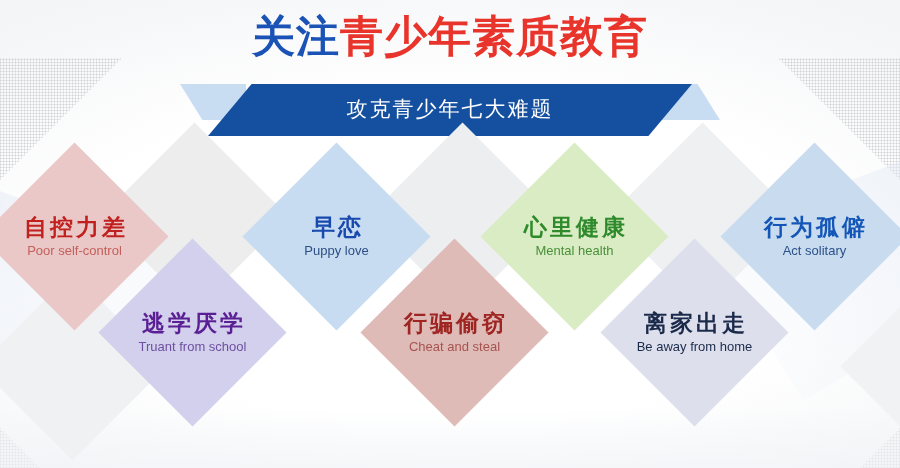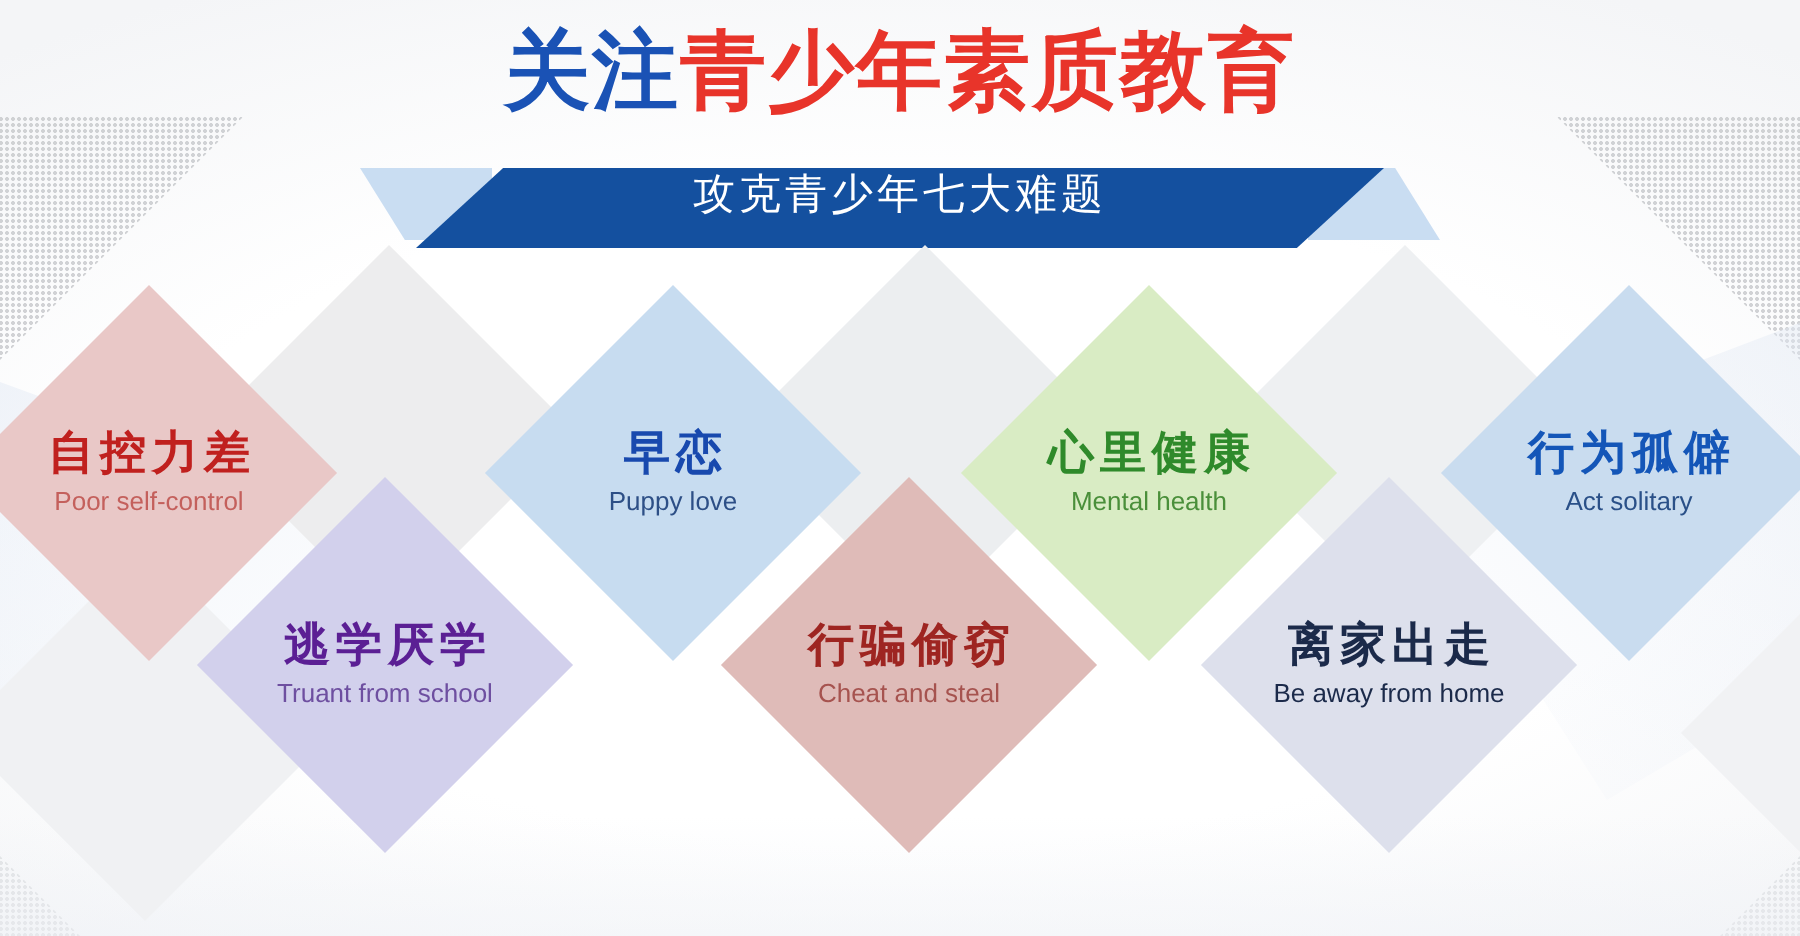--- a/index.html
+++ b/index.html
@@ -135,25 +135,25 @@
   .banner .wing-right {
     right: 180px;
     width: 66px;
     clip-path: polygon(0 0, 66% 0, 100% 100%, 0 100%);
   }
   .banner .bar {
     position: absolute;
     top: 0;
     left: 208px;
     width: 484px;
-    height: 40px;
+    height: 52px;
     background: #14509f;
     clip-path: polygon(9% 0, 100% 0, 91% 100%, 0 100%);
     display: flex;
-    align-items: flex-start;
+    align-items: center;
     justify-content: center;
   }
   .banner .bar-text {
     color: #ffffff;
     font-family: "DejaVu Sans", "Liberation Sans", sans-serif;
     font-size: 21px;
     font-weight: 500;
     letter-spacing: 2px;
     transform: translateY(-1px);
   }

